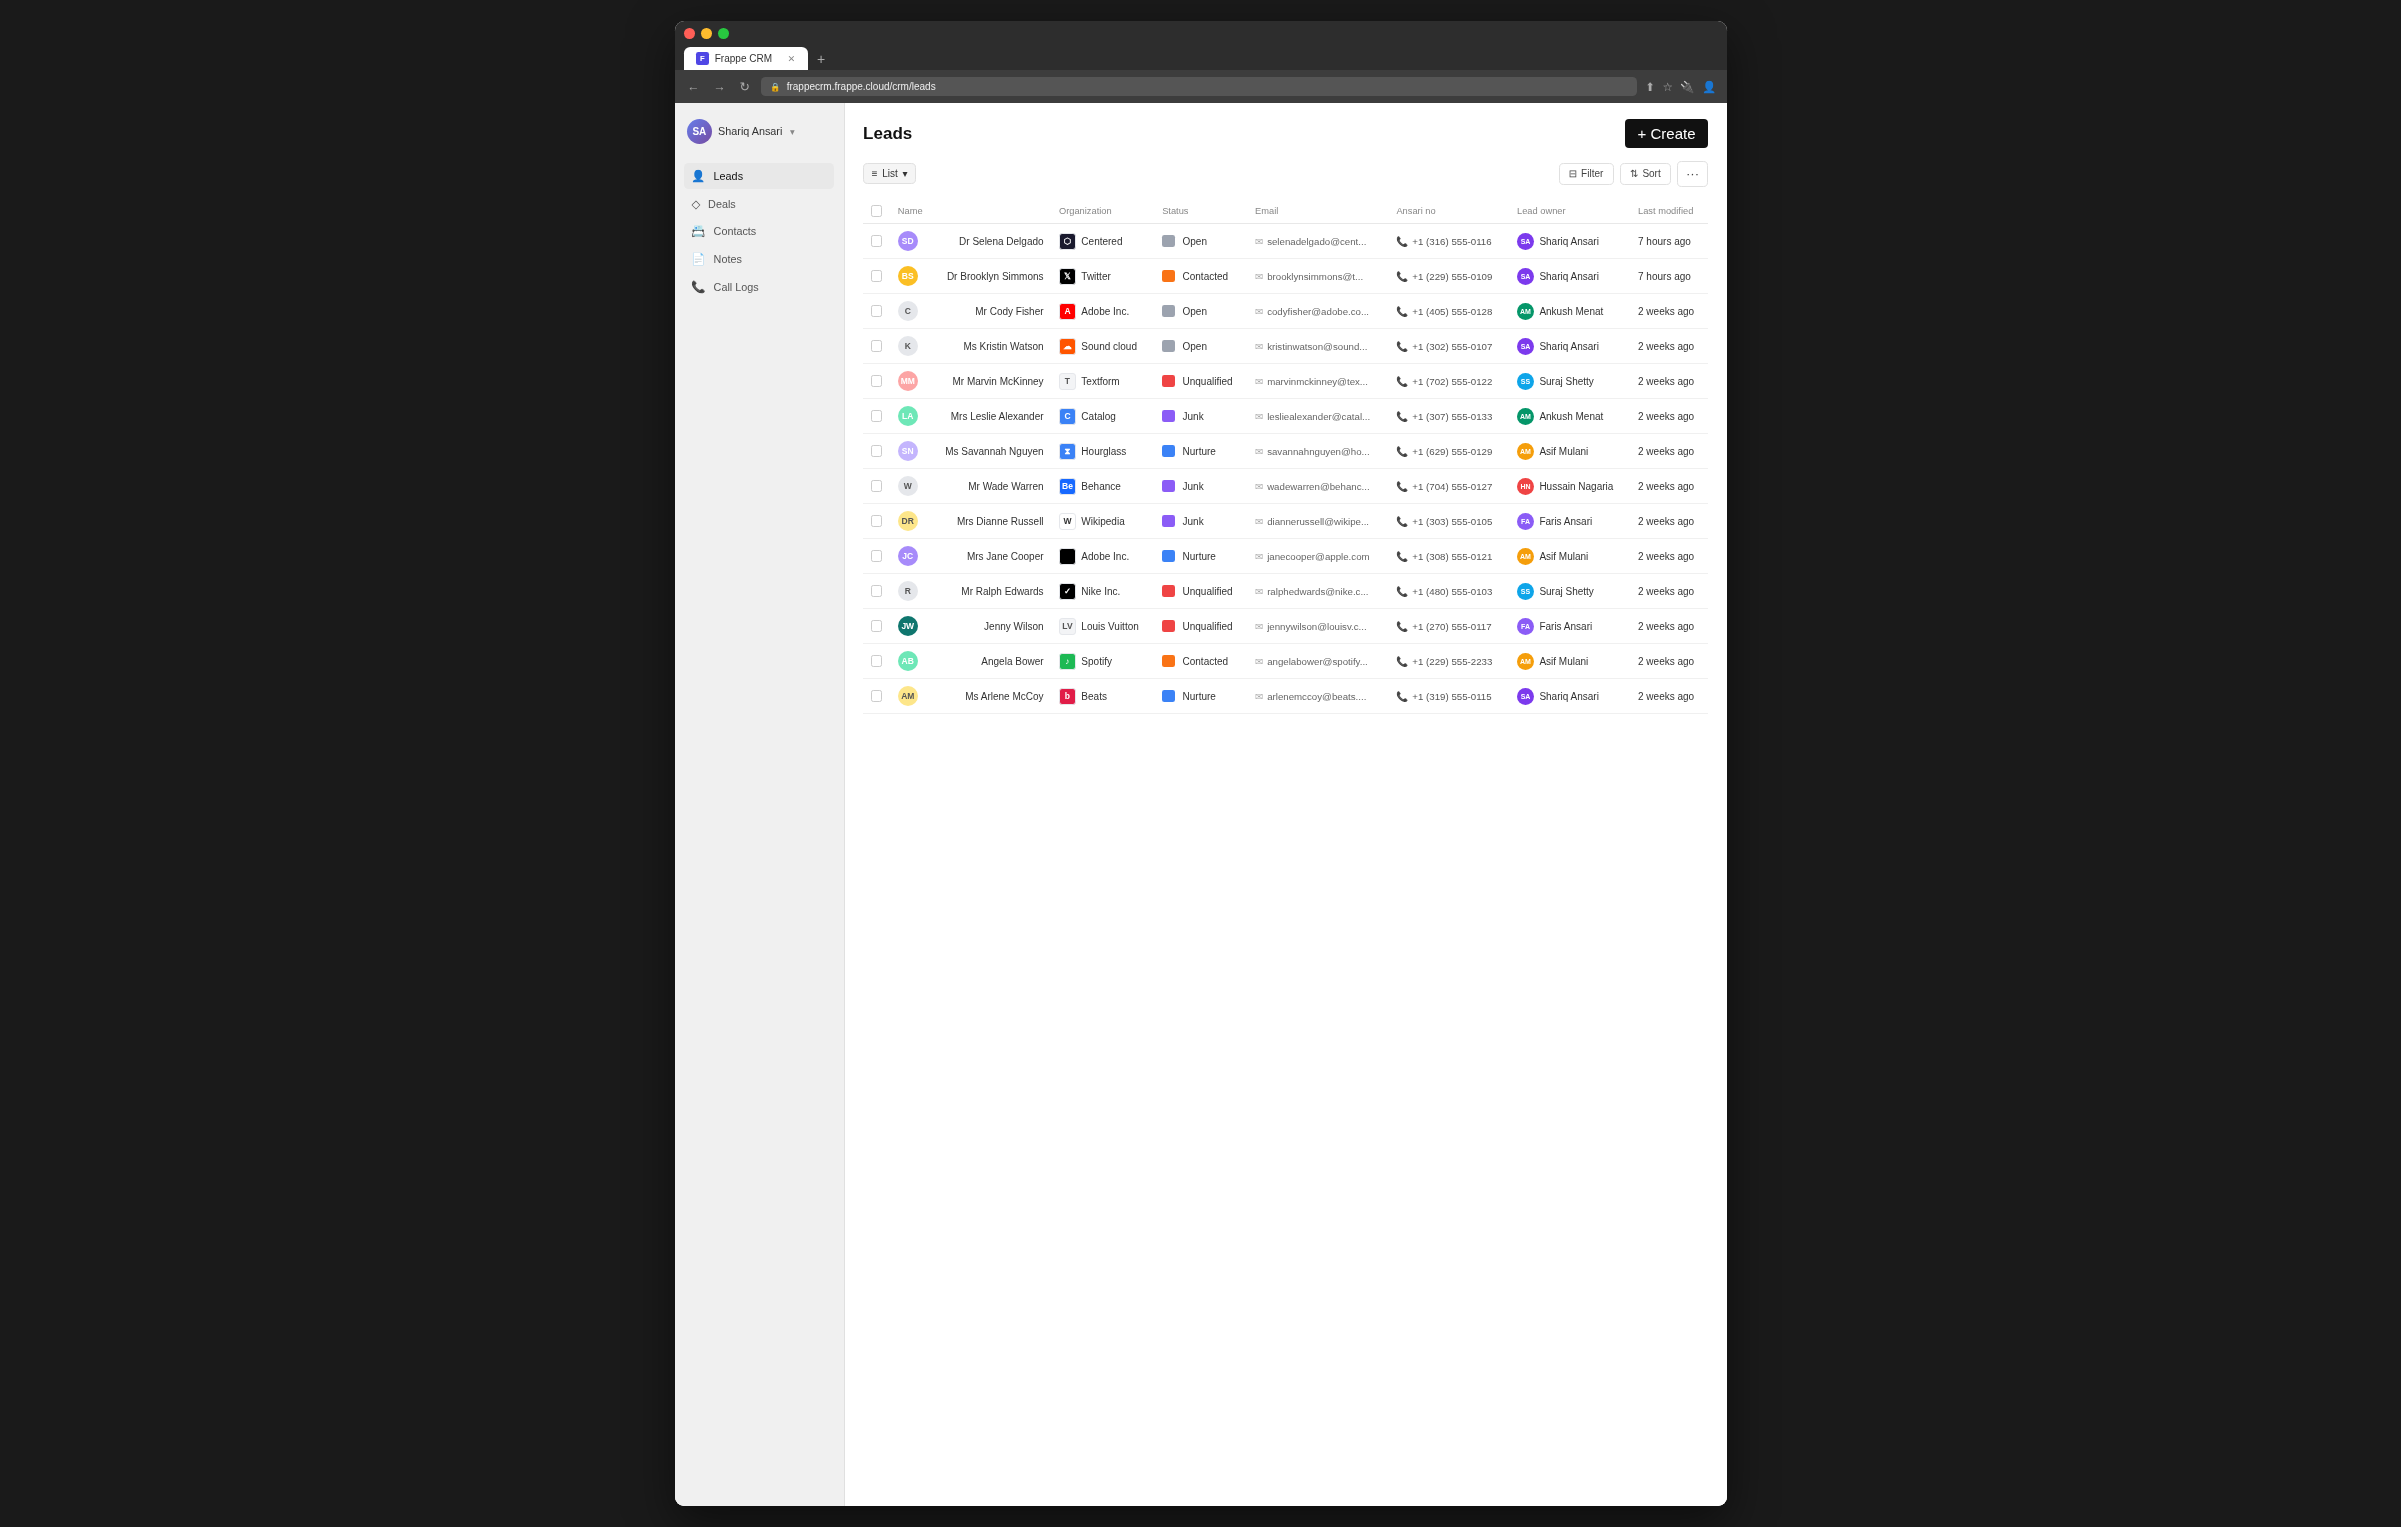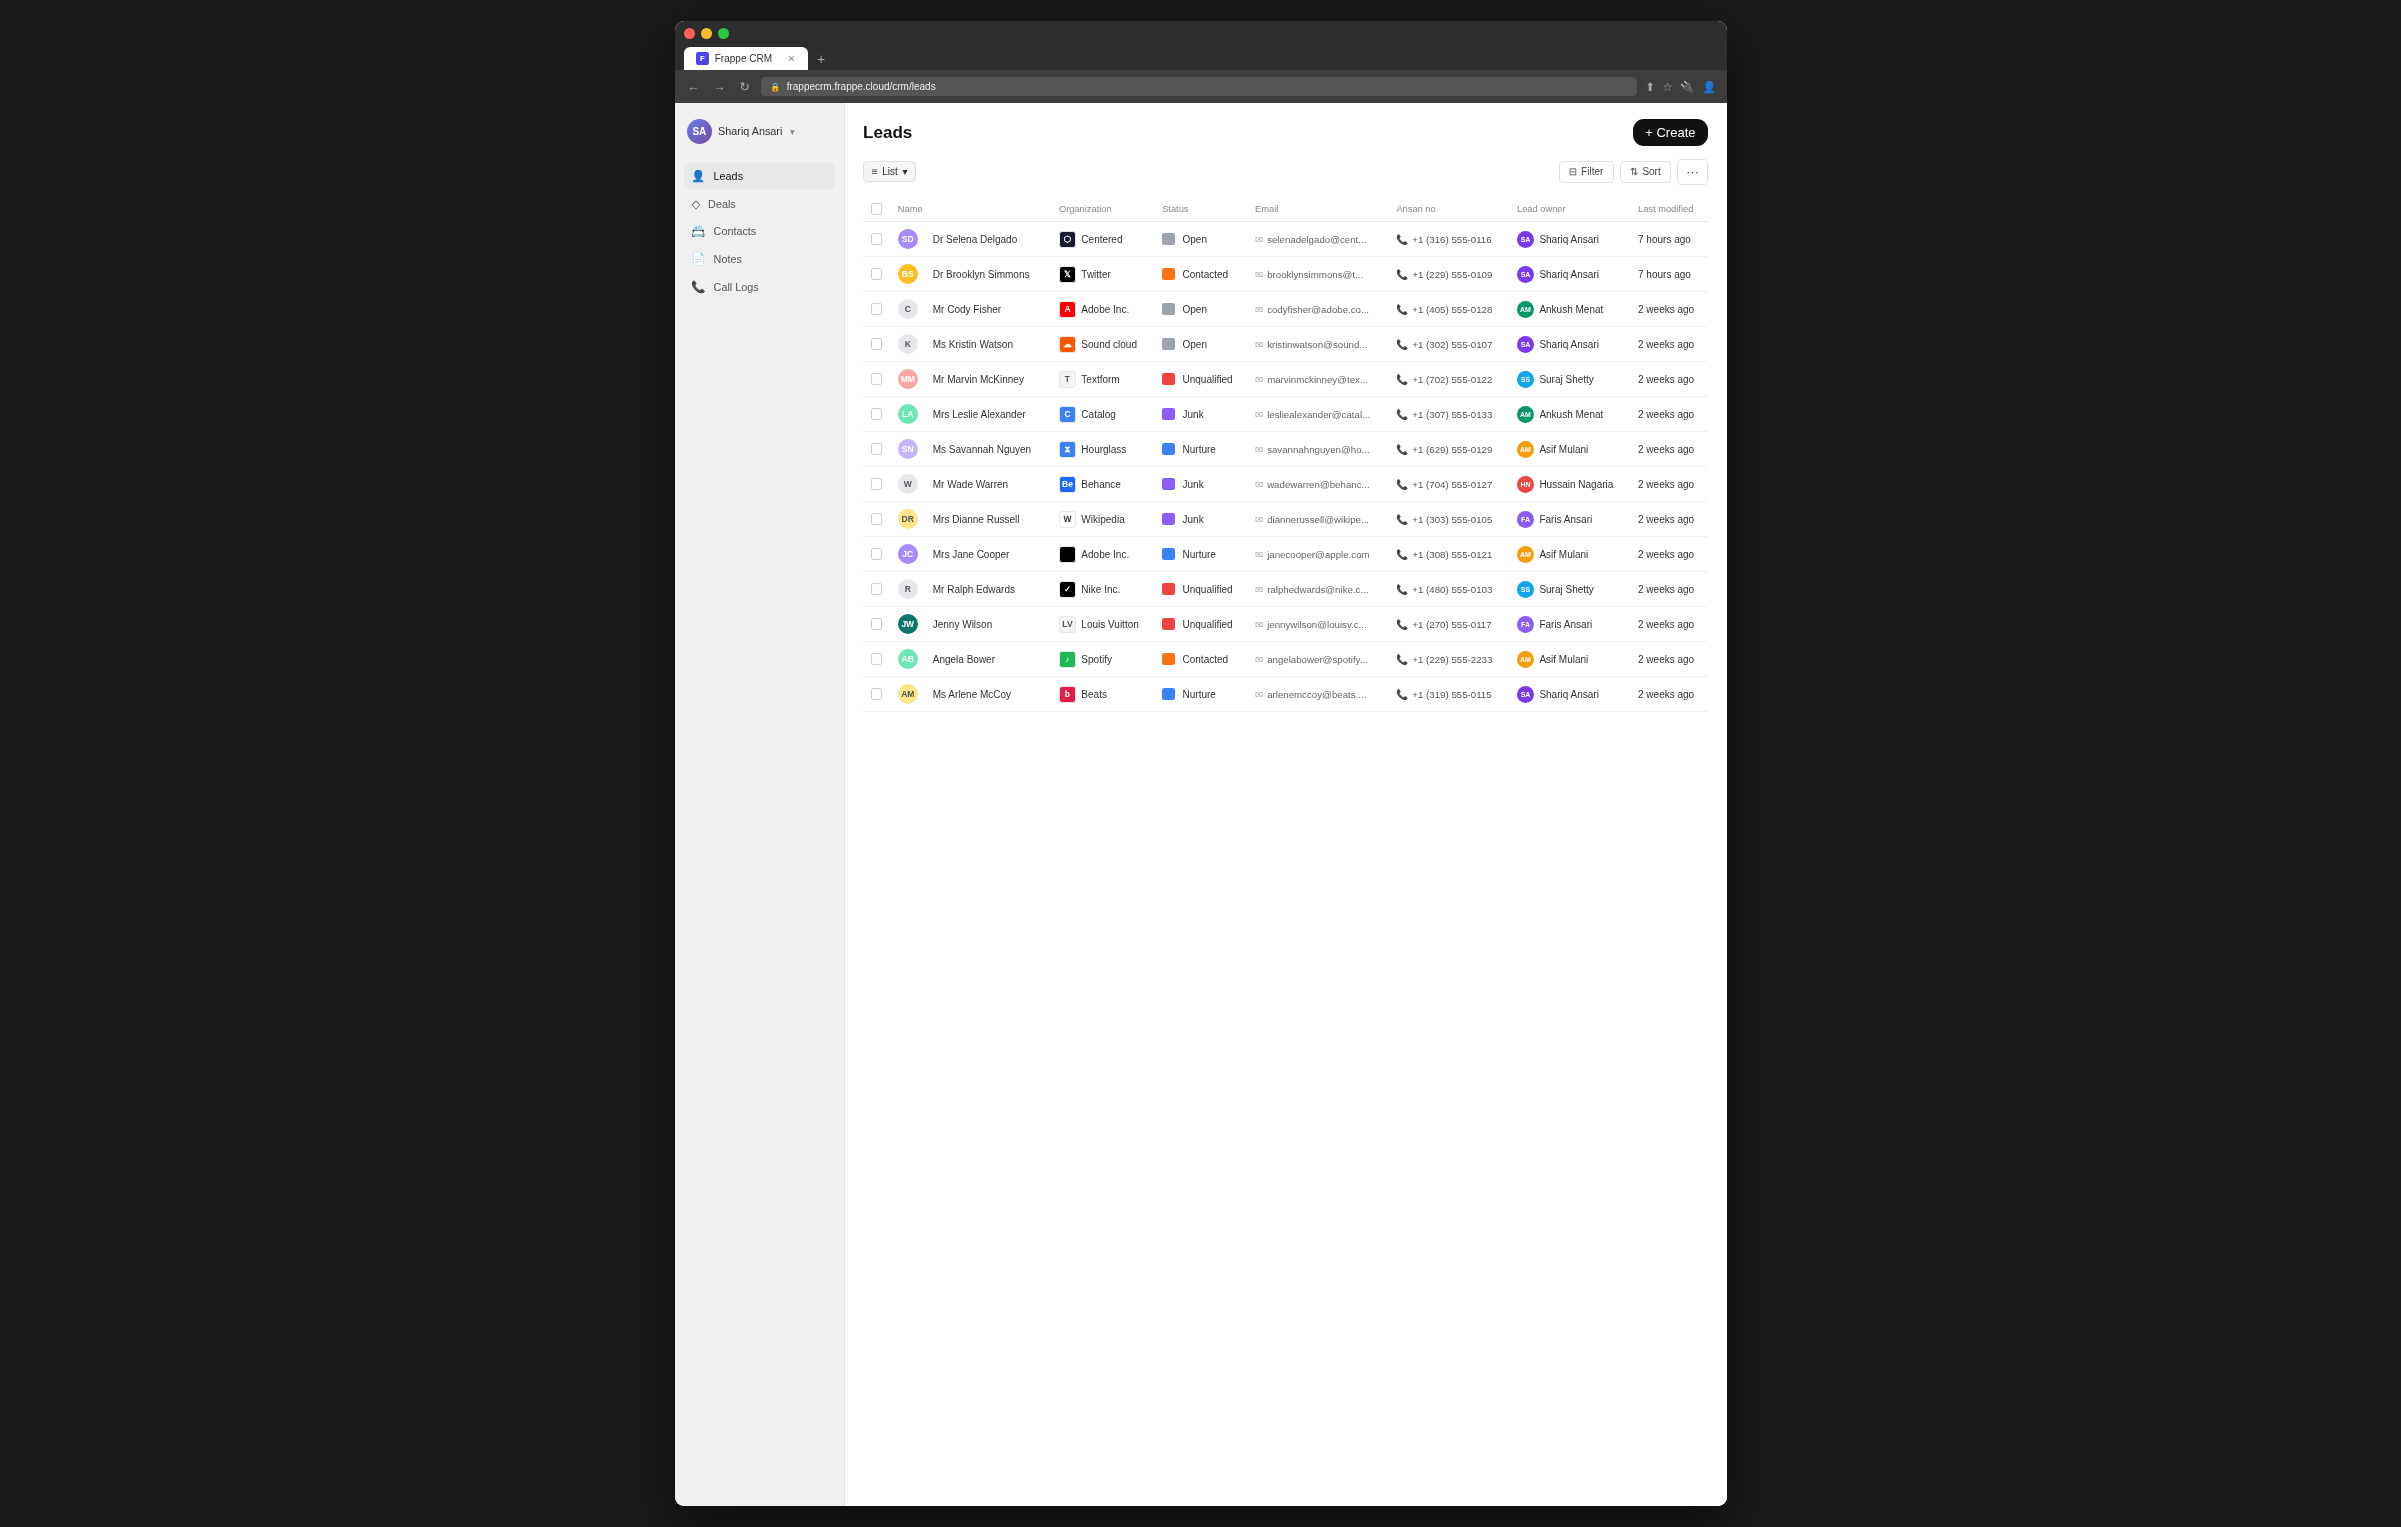--- a/index.html
+++ b/index.html
@@ -185,22 +185,22 @@
     .page-title {
       font-size: 17px;
       font-weight: 600;
       color: #111;
     }
     .create-btn {
       background: #111;
       color: #fff;
       border: none;
       padding: 6.2px 12.4px;
-      border-radius: 11px;
-      font-size: 13px;
+      border-radius: 4px;
+      font-size: 15px;
       cursor: pointer;
       display: flex;
       align-items: center;
       gap: 4.6px;
     }
     .toolbar-row {
       display: flex;
       align-items: center;
       justify-content: space-between;
       margin-bottom: 12.4px;
@@ -266,20 +266,21 @@
       height: 11.6px;
       border: 1.2px solid #ccc;
       border-radius: 2.3px;
       cursor: pointer;
       background: #fff;
     }
     .lead-name-cell {
       display: flex;
       align-items: center;
       gap: 15px;
+      justify-content: space-between;
     }
     .lead-avatar {
       width: 20px;
       height: 20px;
       border-radius: 50%;
       display: flex;
       align-items: center;
       justify-content: center;
       font-size: 8.5px;
       font-weight: 600;

